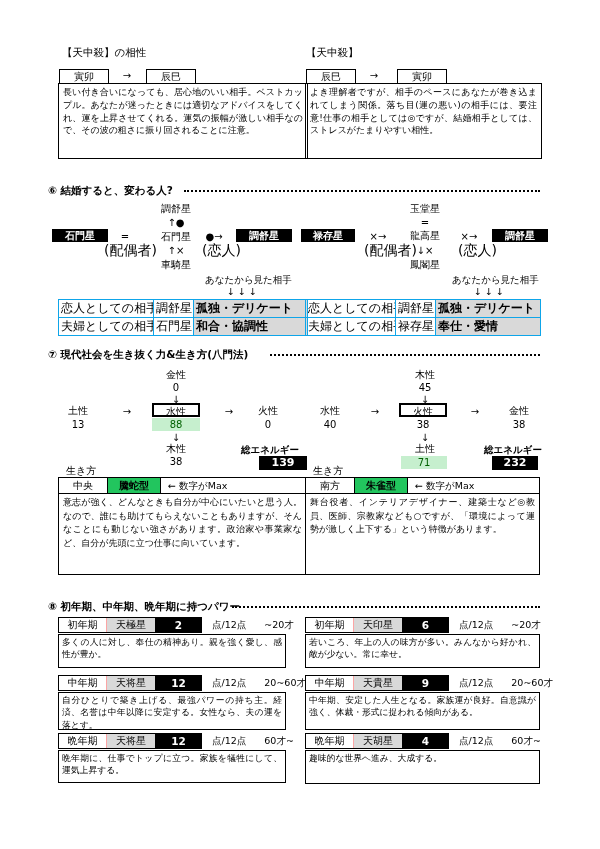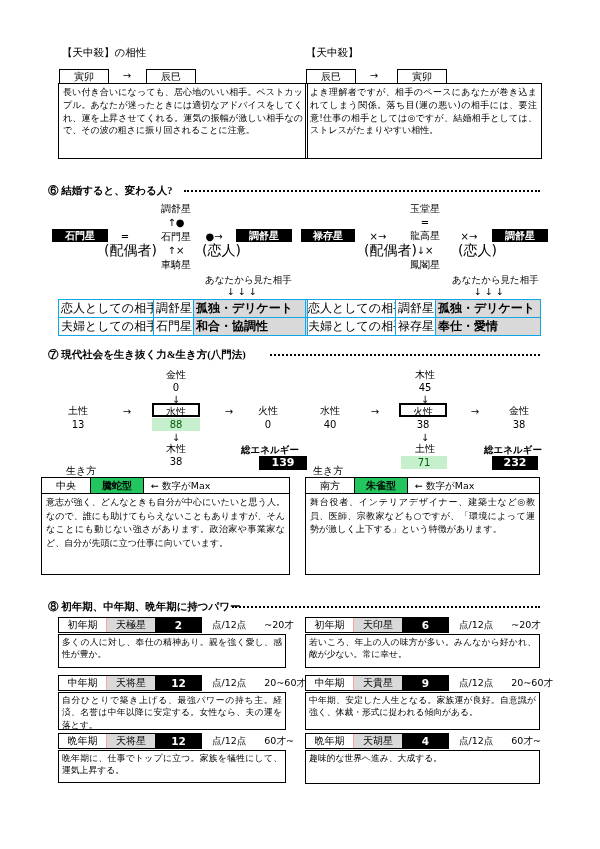--- a/index.html
+++ b/index.html
@@ -1,19 +1,19 @@
 <!DOCTYPE html>
 <html><head>
 <meta charset="utf-8">
 <style>
   html,body{margin:0;padding:0;background:#e8e8e8;}
   .page{position:relative;width:600px;height:849px;background:#ffffff;margin:0 auto;
         font-family:"DejaVu Sans","Liberation Sans",sans-serif;color:#000;overflow:hidden;}
   .abs{position:absolute;}
-  .h{font-weight:bold;font-size:10.5px;white-space:nowrap;font-family:Liberation Serif, serif;}
+  .h{font-weight:bold;font-size:10.5px;white-space:nowrap;}
   .title{font-size:10.5px;white-space:nowrap;}
   .dotted{position:absolute;height:0;border-top:2px dotted #000;}
   .sign{position:absolute;width:48px;height:13px;border:1px solid #000;text-align:center;
         font-size:10px;line-height:13px;}
   .sarrow{position:absolute;width:28px;text-align:center;font-size:10px;line-height:13px;}
   .descbox{position:absolute;border:1px solid #000;font-size:9px;line-height:1.42;
            padding:2px 4px;text-align:justify;}
   .bbox{position:absolute;height:13px;background:#000;color:#fff;font-weight:bold;
         font-size:10px;line-height:13px;text-align:center;}
   .dcol{position:absolute;width:44px;text-align:center;font-size:10px;line-height:12px;white-space:nowrap;}
@@ -177,21 +177,21 @@
   <div class="el" style="left:458px;top:406px;width:34px;">→</div>
   <div class="el" style="left:497px;top:405px;">金性</div>
   <div class="el" style="left:497px;top:419px;">38</div>
   <div class="el" style="left:403px;top:432px;">↓</div>
   <div class="el" style="left:403px;top:443px;">土性</div>
   <div class="green" style="left:401px;top:456px;width:46px;">71</div>
   <div class="totlbl" style="left:484px;top:444px;">総エネルギー</div>
   <div class="totbox" style="left:492px;top:456px;width:46px;">232</div>
 
   <div class="iklbl" style="left:66px;top:464px;">生き方</div>
-  <div class="ikbox" style="left:41px;top:477px;width:247px;height:96px;">
+  <div class="ikbox" style="left:58px;top:477px;width:247px;height:96px;">
     <div class="ik-head">
       <div class="ik-dir">中央</div>
       <div class="ik-type">騰蛇型</div>
       <div class="ik-note">← 数字がMax</div>
     </div>
     <div class="ik-desc">意志が強く、どんなときも自分が中心にいたいと思う人。なので、誰にも助けてもらえないこともありますが、そんなことにも動じない強さがあります。政治家や事業家など、自分が先頭に立つ仕事に向いています。</div>
   </div>
 
   <div class="iklbl" style="left:313px;top:464px;">生き方</div>
   <div class="ikbox" style="left:305px;top:477px;width:233px;height:96px;">

